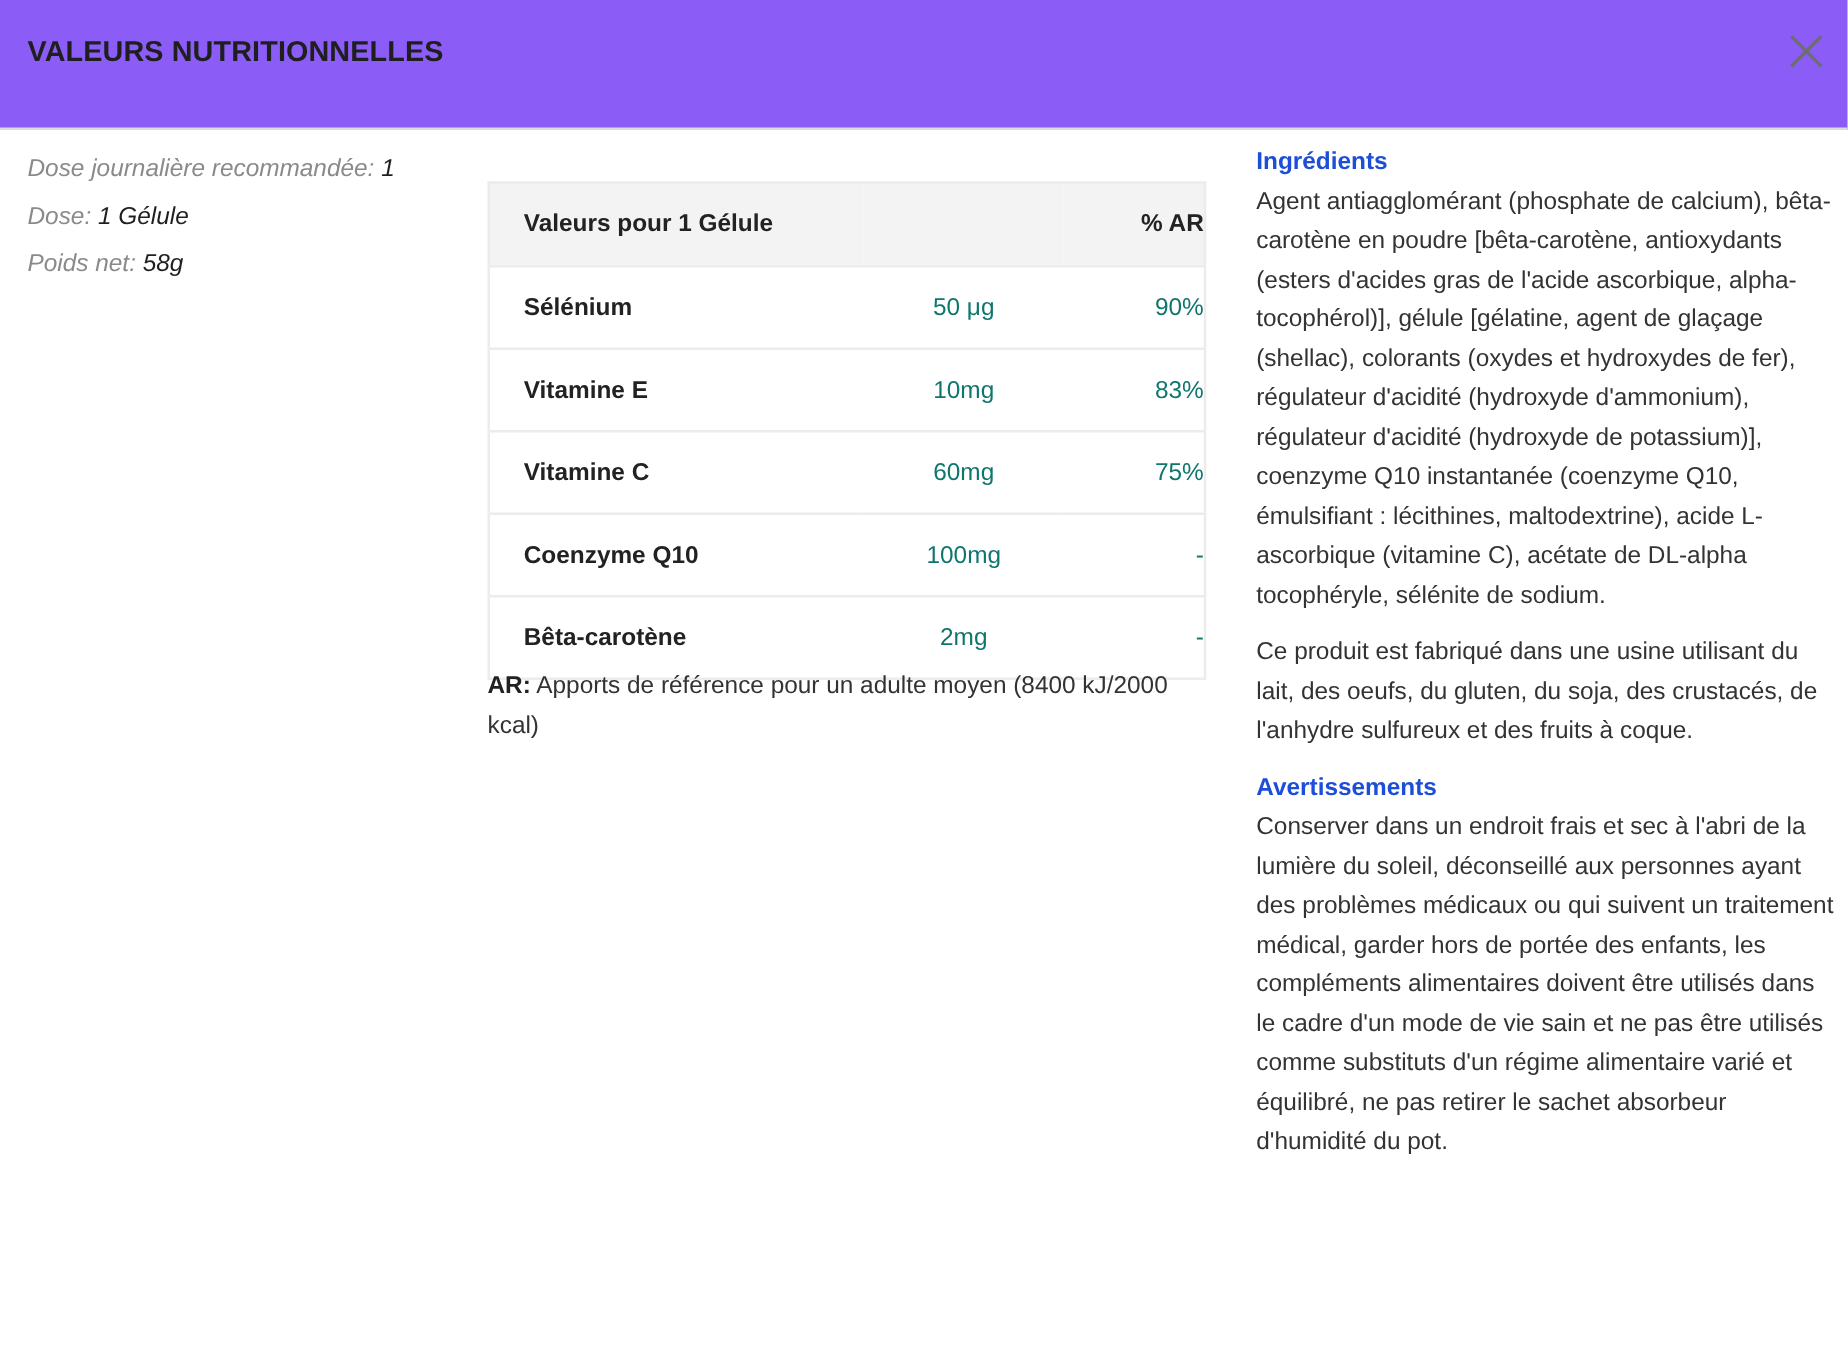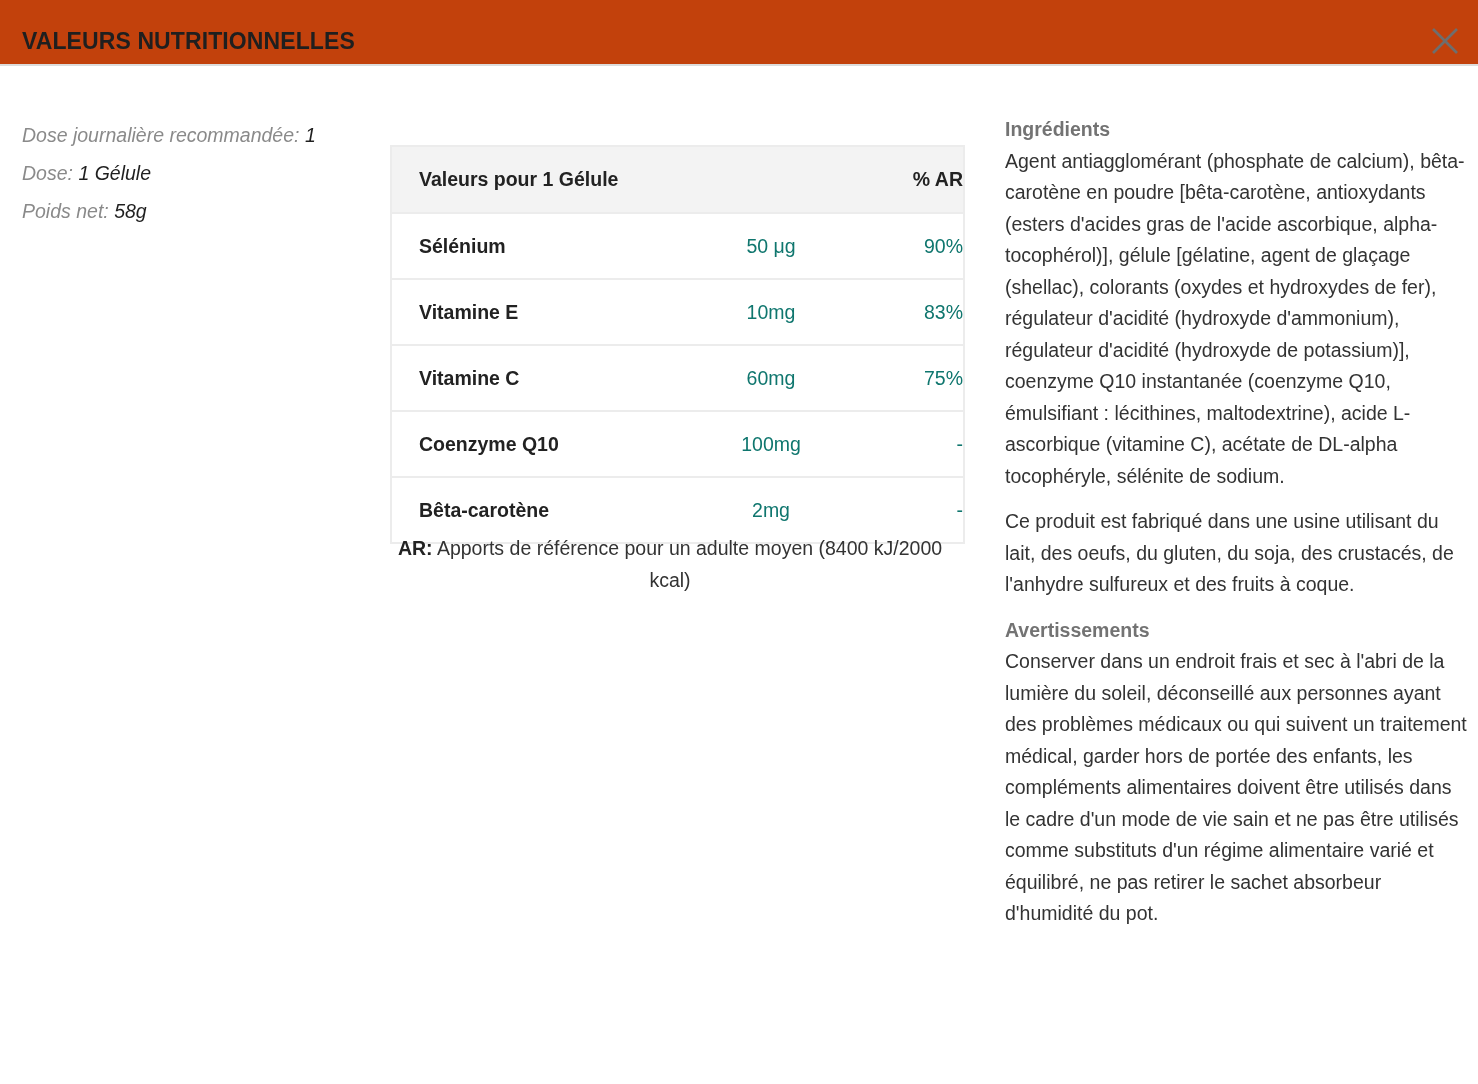--- a/index.html
+++ b/index.html
@@ -2,22 +2,22 @@
 <html><head>
   <meta charset="utf-8">
   <style>
     * { box-sizing: border-box; margin: 0; padding: 0; }
     html, body {
       width: 1478px; height: 1084px; background: #ffffff;
       font-family: "Liberation Sans", sans-serif; color: #222222;
       overflow: hidden;
     }
     .header {
-      position: absolute; left: 0; top: 0; width: 1478px; height: 66px;
-      background: #c2410c; border-bottom: 2px solid #dcdcdc;
+      position: absolute; left: 0; top: 0; width: 1478px; height: 104px;
+      background: #8b5cf6; border-bottom: 2px solid #dcdcdc;
     }
     .title {
       position: absolute; left: 22px; top: 28px;
       font-size: 23px; font-weight: bold; color: #1f1f1f; letter-spacing: 0.1px;
     }
     .close {
       position: absolute; left: 1428px; top: 24px; width: 34px; height: 34px; cursor: pointer;
     }
     .left {
       position: absolute; left: 22px; top: 116px; width: 340px;
@@ -33,28 +33,28 @@
       height: 66px; font-size: 19.5px; vertical-align: middle;
       border-bottom: 2px solid #ececec;
     }
     .table thead th { background: #f3f3f3; font-weight: bold; color: #222; height: 67px; }
     .table .c1 { padding-left: 27px; text-align: left; width: 300px; font-weight: bold; }
     .table .c2 { text-align: center; width: 160px; }
     .table .c3 { text-align: right; }
     .table tbody td.c2, .table tbody td.c3 { color: #0f766e; }
     .note {
       position: absolute; left: 390px; top: 533px; width: 560px;
-      font-size: 19.5px; line-height: 31.5px; color: #333; text-align: center;
+      font-size: 19.5px; line-height: 31.5px; color: #333;
     }
     .note b { color: #222; }
     .right {
       position: absolute; left: 1005px; top: 114px; width: 462px;
       font-size: 19.5px; line-height: 31.5px; color: #333;
     }
-    .right h3 { font-size: 19.5px; font-weight: bold; color: #737373; line-height: 31.5px; }
+    .right h3 { font-size: 19.5px; font-weight: bold; color: #1d4ed8; line-height: 31.5px; }
     .right p { margin-bottom: 14px; }
   </style>
 </head>
 <body>
 
 <div class="header">
   <div class="title">VALEURS NUTRITIONNELLES</div>
   <div class="close">
     <svg width="34" height="34" viewBox="0 0 34 34">
       <line x1="5" y1="5" x2="29" y2="29" stroke="#6e6e6e" stroke-width="2.6"></line>

